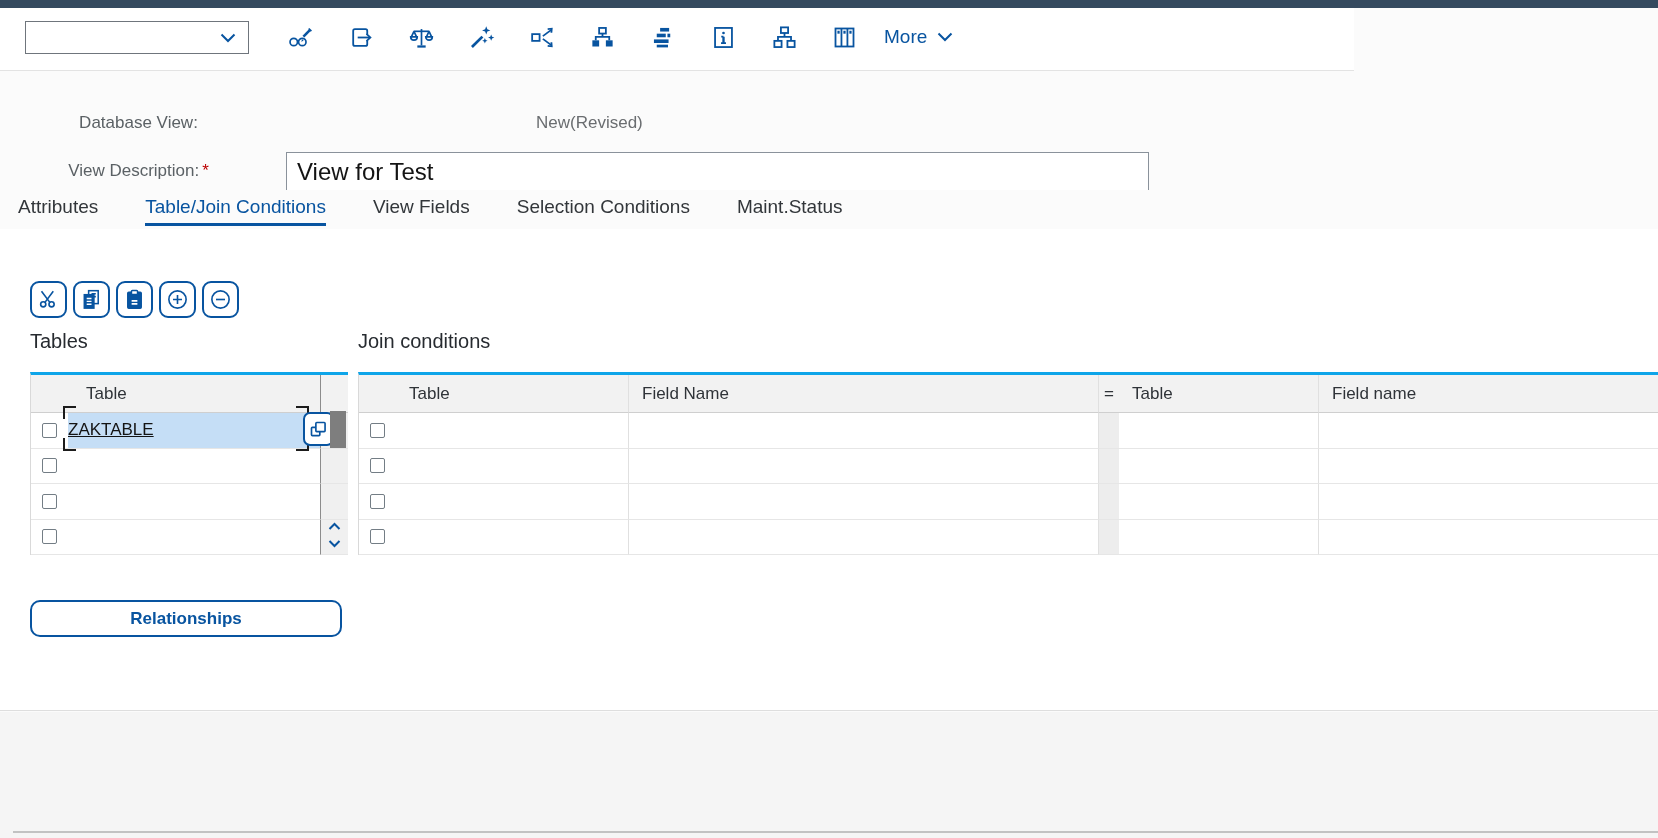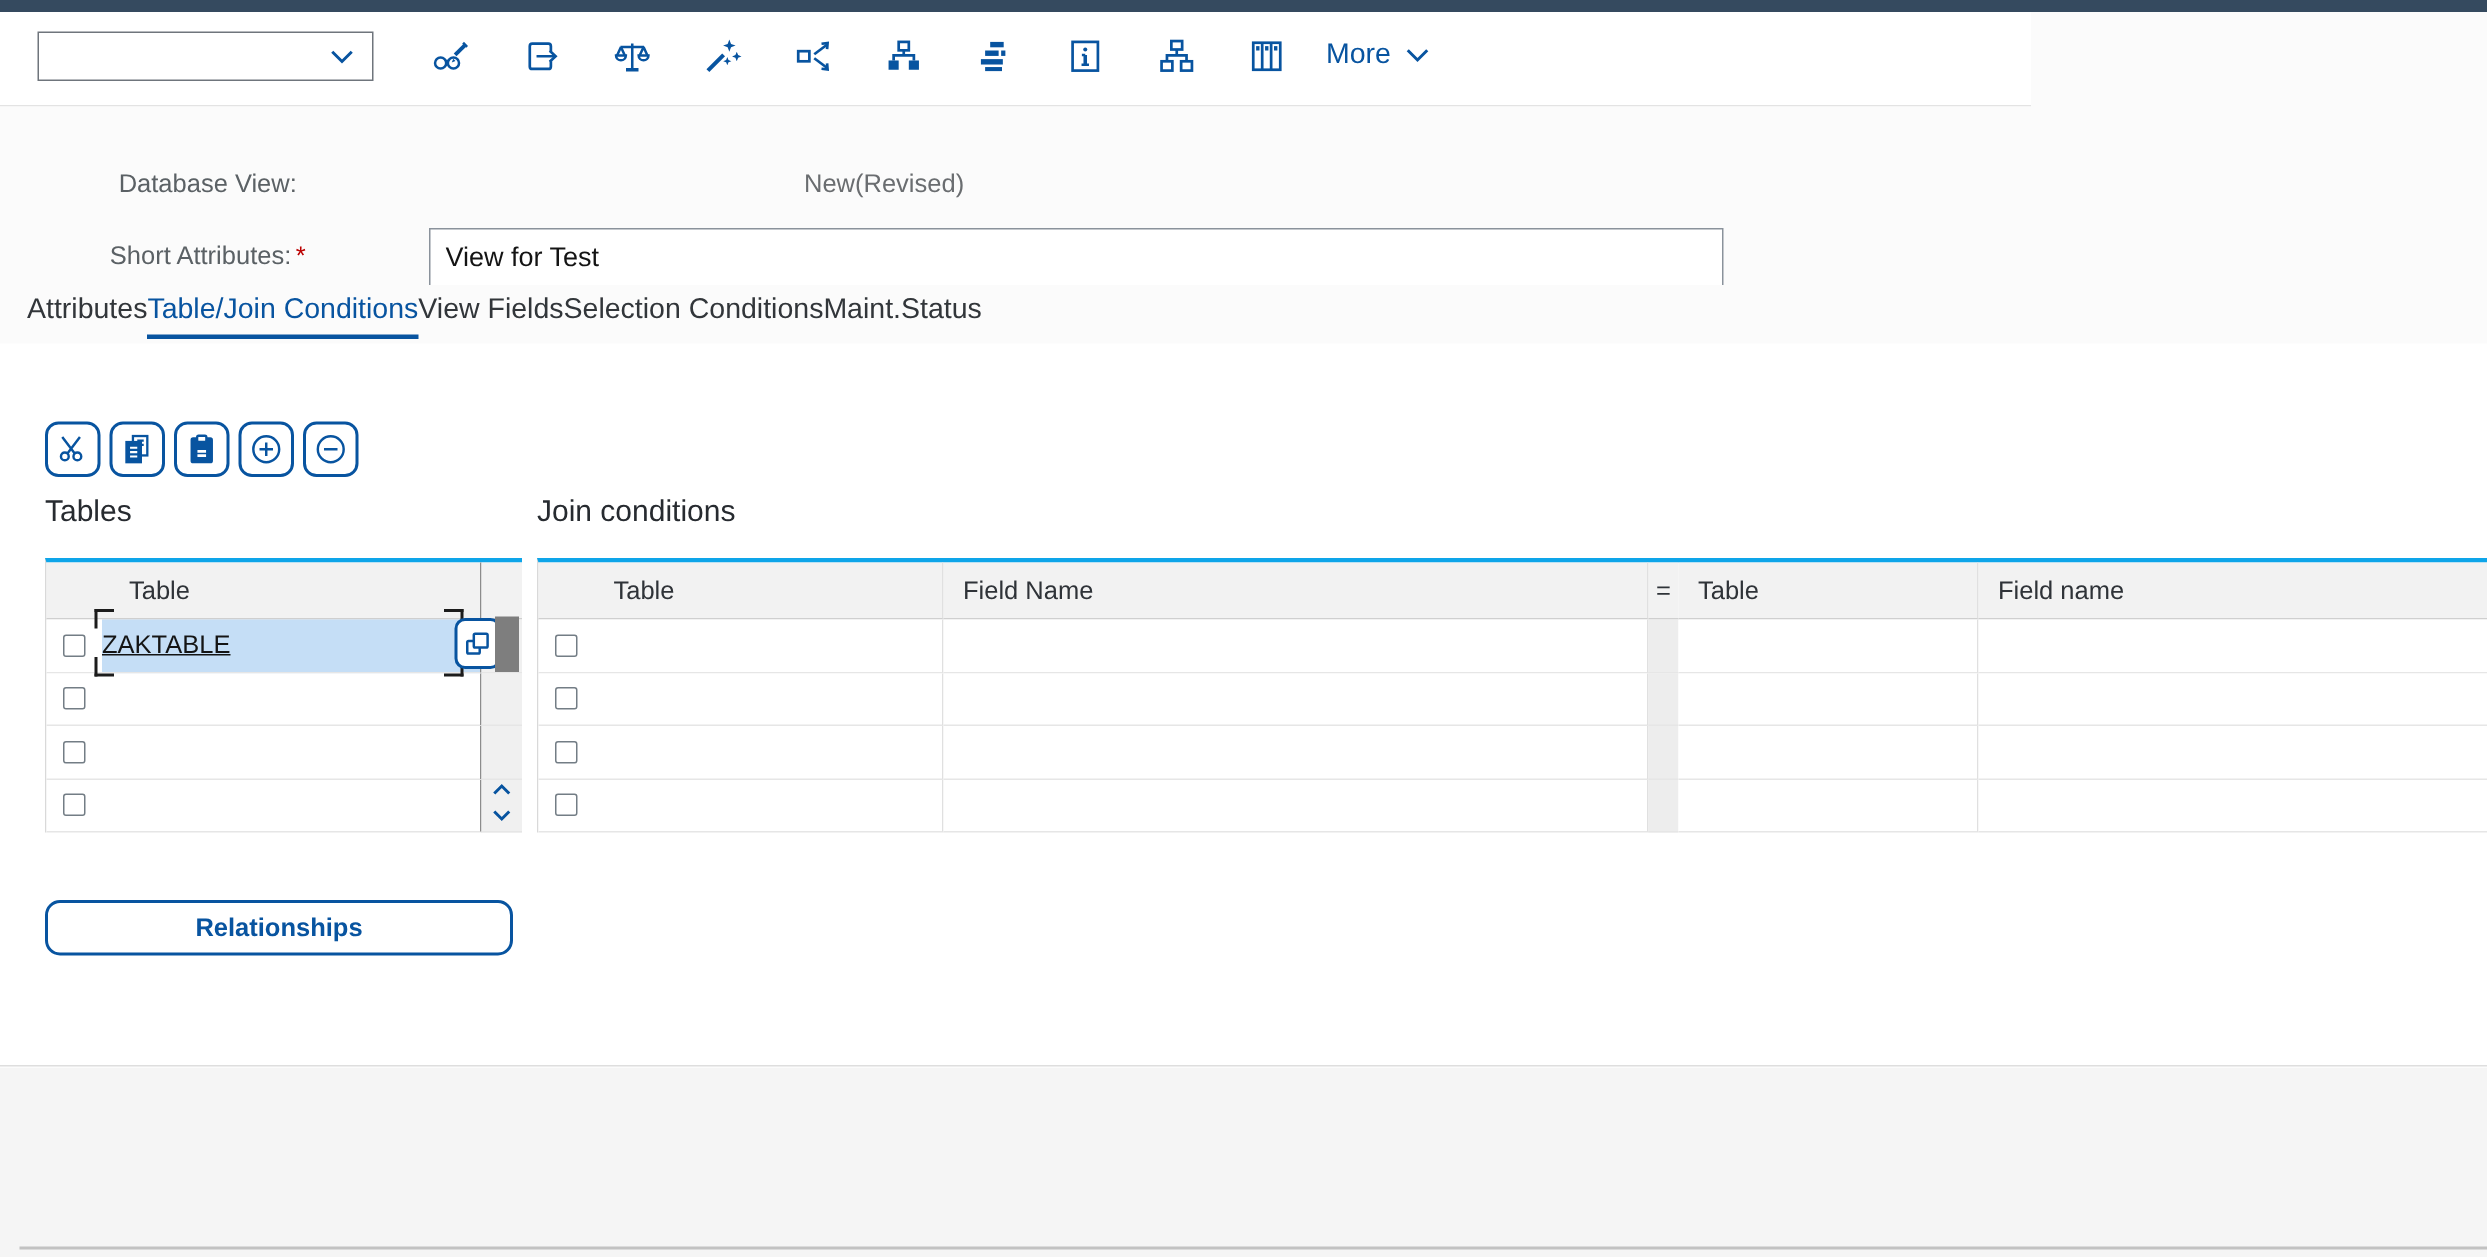--- a/index.html
+++ b/index.html
@@ -22,25 +22,25 @@
 
   
   .form-area { left:0; top:71px; width:1658px; height:119px; background:#fbfbfb; }
   .flabel { position:absolute; width:277px; text-align:center; font-size:17px; color:#5b6165; }
   .req { color:#bb0000; margin-left:3px; }
   .ro-field { position:absolute; left:286px; top:33px; width:239px; height:38px; background:#f2f2f2;
               border:1px solid #ababab; font-size:18px; color:#141414; letter-spacing:1px;
               display:flex; align-items:center; padding-left:10px; }
   .status-txt { position:absolute; left:536px; top:42px; font-size:17px; color:#6a6d70; }
   .desc-input { position:absolute; left:286px; top:81px; width:863px; height:39px; background:#fff;
-                border:1px solid #8a929b; font-size:18px; color:#141414; padding-left:10px;
+                border:1px solid #8a929b; font-size:24px; color:#141414; padding-left:10px;
                 font-family:"Liberation Sans","DejaVu Sans",sans-serif; }
 
   
-  .tabbar { left:0; top:190px; width:1658px; height:39px; display:flex; padding-left:18px; background:#fbfbfb; }
+  .tabbar { left:0; top:190px; width:1658px; height:39px; display:flex; gap:47px; padding-left:18px; background:#fbfbfb; }
   .tab { font-size:19px; color:#32363a; display:flex; align-items:center; height:36px;
          border-bottom:3px solid transparent; cursor:pointer; white-space:nowrap; }
   .tab.selected { color:#0854a0; border-bottom-color:#0854a0; }
 
   
   .content { left:0; top:229px; width:1658px; height:482px; background:#ffffff; border-bottom:1px solid #dedede; }
 
   .edit-toolbar { position:absolute; left:30px; top:52px; display:flex; gap:6px; }
   .ebtn { width:37px; height:37px; background:#fff; border:2px solid #0854a0; border-radius:9px;
           display:flex; align-items:center; justify-content:center; cursor:pointer; }
@@ -227,21 +227,21 @@
           </svg>
       </span>
     </button>
   </div>
 
   <div class="abs form-area">
     <div class="flabel" style="left:0; top:42px">Database View:</div>
     <div class="status-txt">New(Revised)</div>
 
     <div class="flabel" style="left:0; top:90px">
-      <span>Short Attributes:</span><span class="req">*</span>
+      <span>View Description:</span><span class="req">*</span>
     </div>
     <input class="desc-input" type="text" value="View for Test" style="">
   </div>
 
   <div class="abs tabbar">
     <div class="tab">Attributes</div>
     <div class="tab selected">Table/Join Conditions</div>
     <div class="tab">View Fields</div>
     <div class="tab">Selection Conditions</div>
     <div class="tab">Maint.Status</div>

